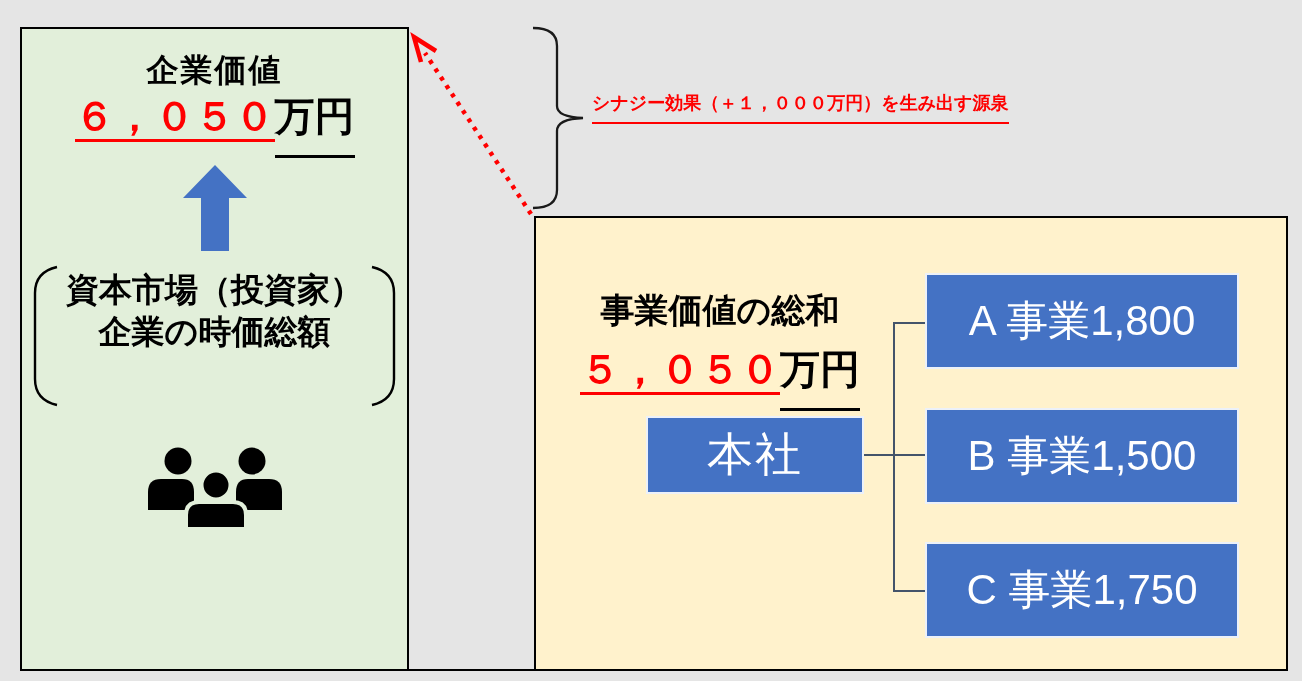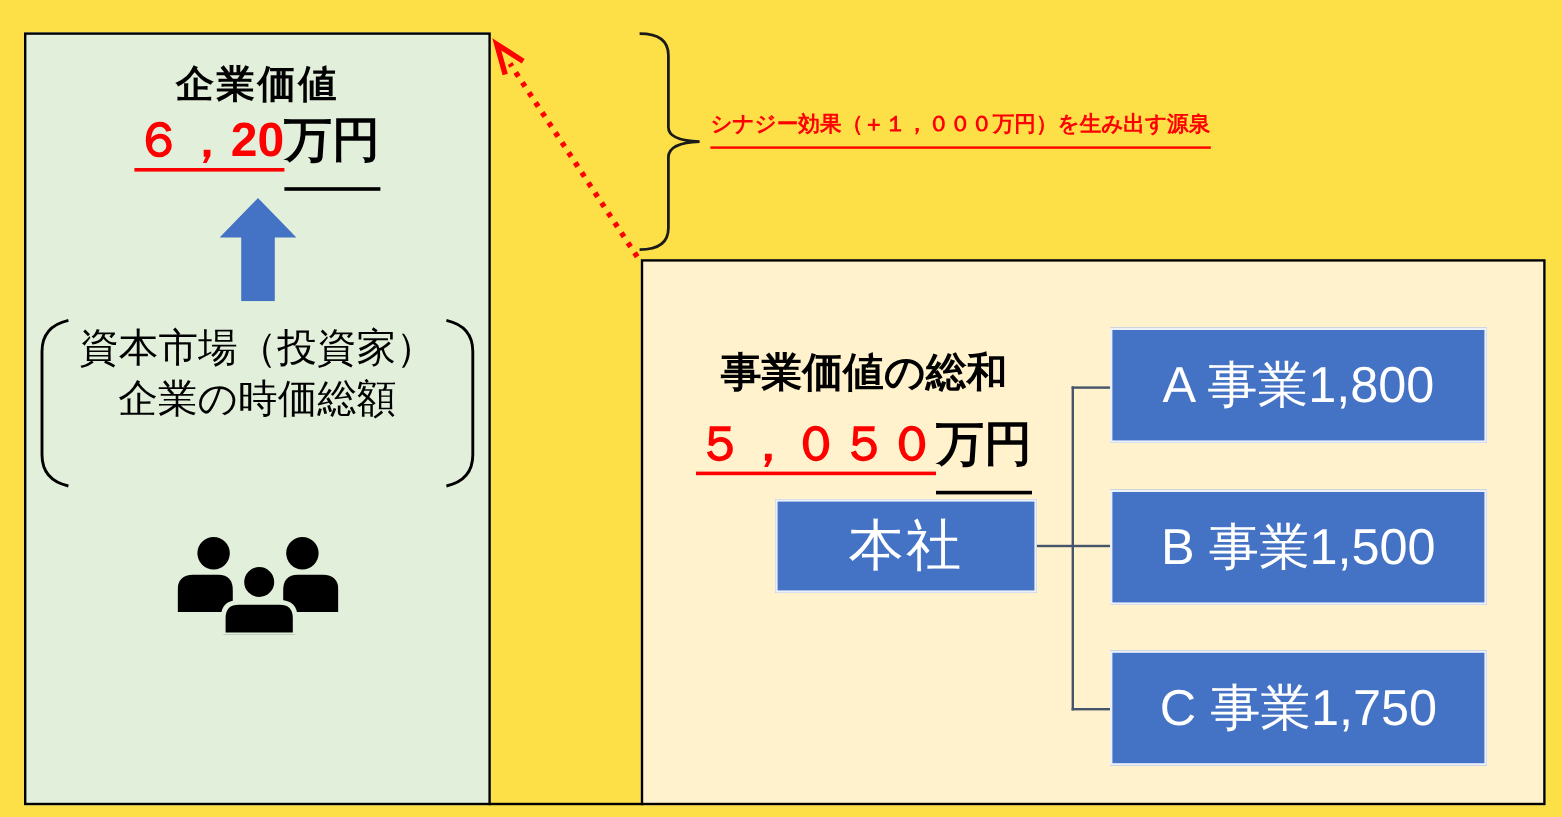--- a/index.html
+++ b/index.html
@@ -1,31 +1,31 @@
 <!DOCTYPE html>
 <html lang="ja"><head>
 <meta charset="utf-8">
 <style>
   html,body{margin:0;padding:0;background:#fff;}
   body{font-family:"Liberation Sans","DejaVu Sans",sans-serif;color:#000;}
-  #stage{position:relative;width:1302px;height:681px;background:#fde047;overflow:hidden;}
+  #stage{position:relative;width:1302px;height:681px;background:#e5e5e5;overflow:hidden;}
 
   
   .green-panel{position:absolute;left:20px;top:27px;width:389px;height:644px;
     background:#E2EFDA;border:2px solid #000;box-sizing:border-box;}
   .gp-title{position:absolute;left:0;top:20px;width:100%;text-align:center;
     font-size:32px;font-weight:bold;letter-spacing:2px;}
   .gp-value{position:absolute;left:0;top:60px;width:100%;text-align:center;
     font-size:40px;font-weight:bold;white-space:nowrap;}
   .red-underlined{color:#FF0000;border-bottom:3px solid #FF0000;padding-bottom:1px;}
   .blk-underlined{color:#000;border-bottom:3px solid #000;padding-bottom:17px;}
   .gp-arrow{position:absolute;left:50%;top:136px;margin-left:-32px;}
   .note-block{position:absolute;left:0;top:234px;width:100%;height:148px;}
   .note-lines{position:absolute;left:0;top:6px;width:100%;text-align:center;
-    font-size:33px;font-weight:normal;line-height:42px;white-space:nowrap;}
+    font-size:33px;font-weight:bold;line-height:42px;white-space:nowrap;}
   .bracket-left{position:absolute;left:10px;top:2px;}
   .bracket-right{position:absolute;right:10px;top:2px;}
   .gp-people{position:absolute;left:50%;top:418px;margin-left:-67px;}
 
   
   .beige-panel{position:absolute;left:534px;top:216px;width:754px;height:455px;
     background:#FFF2CC;border:2px solid #000;box-sizing:border-box;}
   .bp-heading{position:absolute;left:26px;top:70px;width:316px;text-align:center;}
   .bp-title{font-size:34px;font-weight:bold;white-space:nowrap;}
   .bp-value{margin-top:8px;font-size:40px;font-weight:bold;white-space:nowrap;}
@@ -52,21 +52,21 @@
   .synergy .example{color:#000;}
 </style>
 </head>
 <body>
 
 <div id="stage">
 
   <div class="green-panel">
     <div class="gp-title">企業価値</div>
     <div class="gp-value">
-      <span class="red-underlined">６，20</span><span class="blk-underlined">万円</span>
+      <span class="red-underlined">６，０５０</span><span class="blk-underlined">万円</span>
     </div>
 
     <svg class="gp-arrow" width="64" height="86" viewBox="0 0 64 86">
       <polygon points="32,0 64,33 46,33 46,86 18,86 18,33 0,33" fill="#4472C4"></polygon>
     </svg>
 
     <div class="note-block">
       <svg class="bracket-left" width="28" height="142" viewBox="0 0 28 142">
         <path d="M25,2 Q3,7 3,28 L3,114 Q3,135 25,140" fill="none" stroke="#000" stroke-width="2.4"></path>
       </svg>

